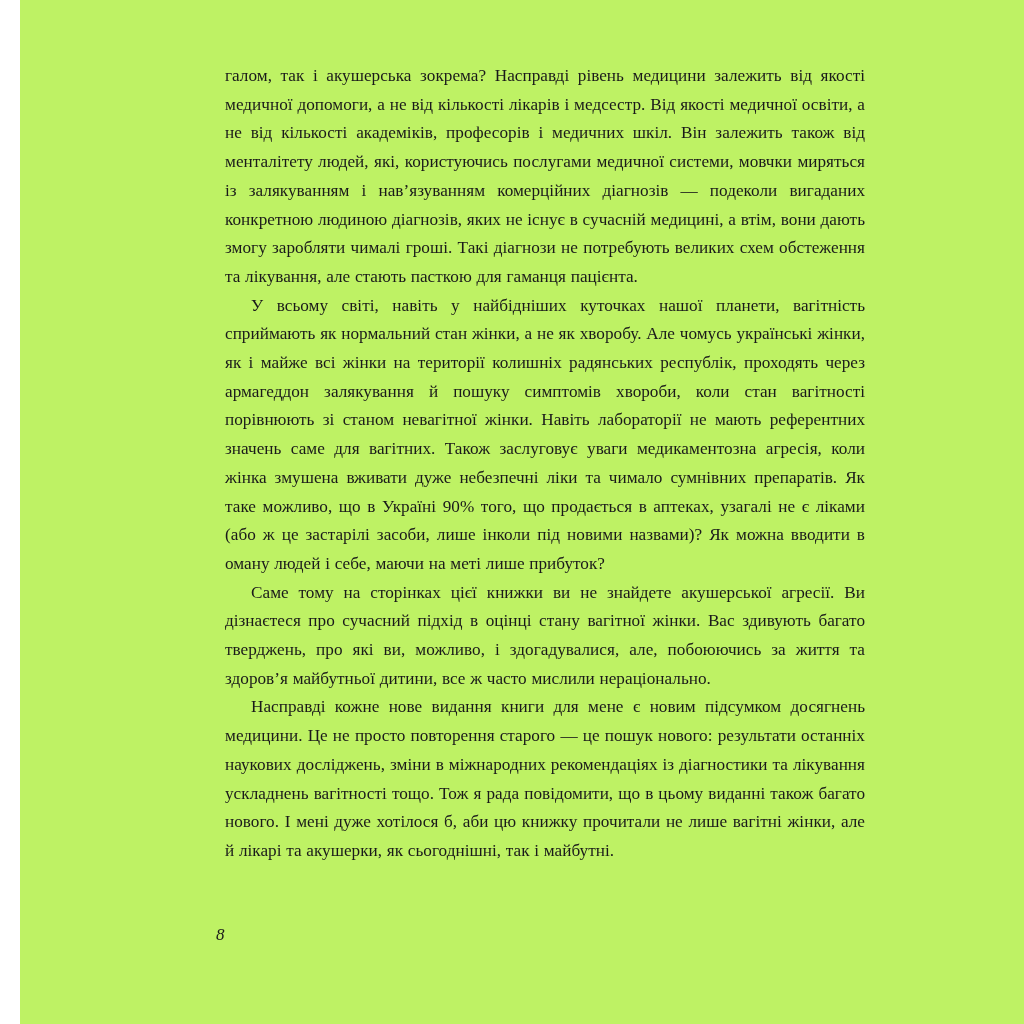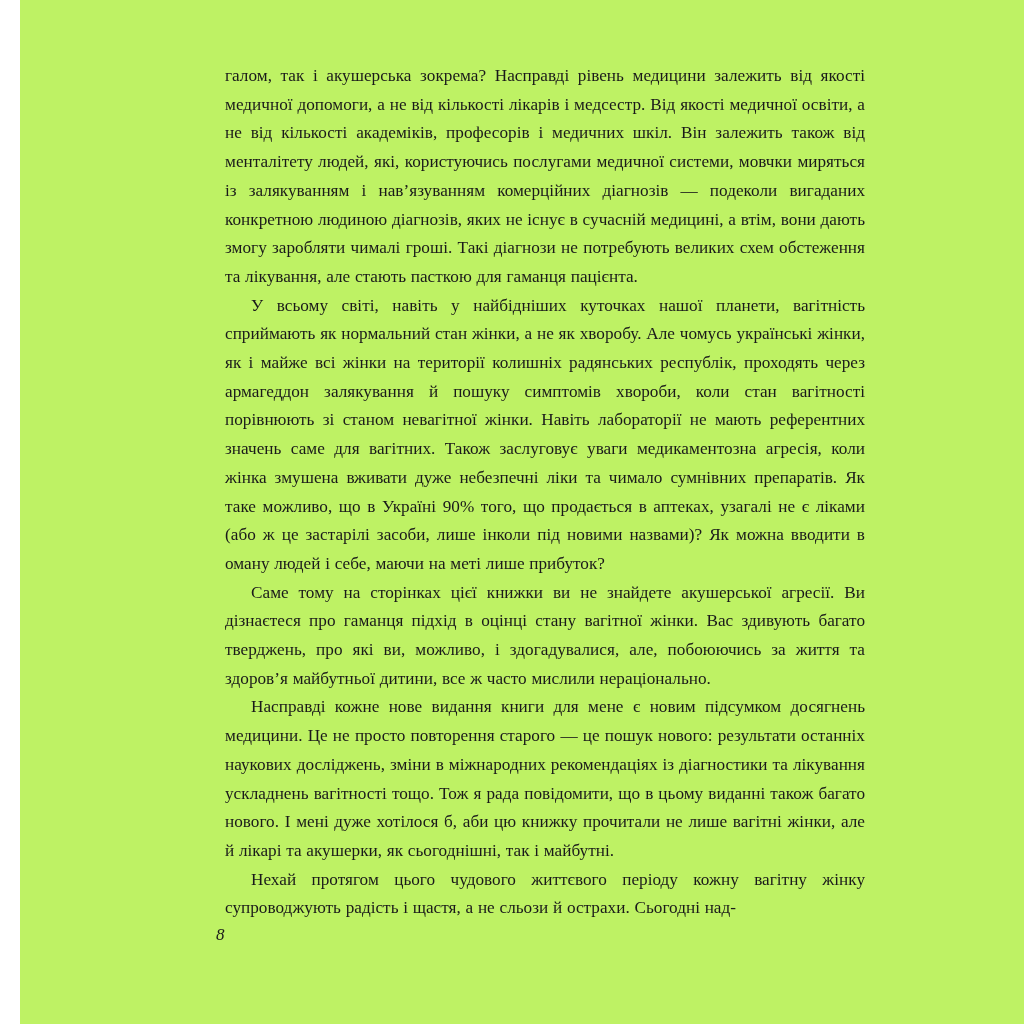--- a/index.html
+++ b/index.html
@@ -52,20 +52,19 @@
   }
 </style>
 </head>
 <body>
 
 <div class="page">
 
   <div class="text-column">
     <p class="para">галом, так і акушерська зокрема? Насправді рівень медицини залежить від якості медичної допомоги, а не від кількості лікарів і медсестр. Від якості медичної освіти, а не від кількості академіків, професорів і медичних шкіл. Він залежить також від менталітету людей, які, користуючись послугами медичної системи, мовчки миряться із залякуванням і нав’язуванням комерційних діагнозів — подеколи вигаданих конкретною людиною діагнозів, яких не існує в сучасній медицині, а втім, вони дають змогу заробляти чималі гроші. Такі діагнози не потребують великих схем обстеження та лікування, але стають пасткою для гаманця пацієнта.</p>
     <p class="para indent">У всьому світі, навіть у найбідніших куточках нашої планети, вагітність сприймають як нормальний стан жінки, а не як хворобу. Але чомусь українські жінки, як і майже всі жінки на території колишніх радянських республік, проходять через армагеддон залякування й пошуку симптомів хвороби, коли стан вагітності порівнюють зі станом невагітної жінки. Навіть лабораторії не мають референтних значень саме для вагітних. Також заслуговує уваги медикаментозна агресія, коли жінка змушена вживати дуже небезпечні ліки та чимало сумнівних препаратів. Як таке можливо, що в Україні 90% того, що продається в аптеках, узагалі не є ліками (або ж це застарілі засоби, лише інколи під новими назвами)? Як можна вводити в оману людей і себе, маючи на меті лише прибуток?</p>
-    <p class="para indent">Саме тому на сторінках цієї книжки ви не знайдете акушерської агресії. Ви дізнаєтеся про гаманця підхід в оцінці стану вагітної жінки. Вас здивують багато тверджень, про які ви, можливо, і здогадувалися, але, побоюючись за життя та здоров’я майбутньої дитини, все ж часто мислили нераціонально.</p>
+    <p class="para indent">Саме тому на сторінках цієї книжки ви не знайдете акушерської агресії. Ви дізнаєтеся про сучасний підхід в оцінці стану вагітної жінки. Вас здивують багато тверджень, про які ви, можливо, і здогадувалися, але, побоюючись за життя та здоров’я майбутньої дитини, все ж часто мислили нераціонально.</p>
     <p class="para indent">Насправді кожне нове видання книги для мене є новим підсумком досягнень медицини. Це не просто повторення старого — це пошук нового: результати останніх наукових досліджень, зміни в міжнародних рекомендаціях із діагностики та лікування ускладнень вагітності тощо. Тож я рада повідомити, що в цьому виданні також багато нового. І мені дуже хотілося б, аби цю книжку прочитали не лише вагітні жінки, але й лікарі та акушерки, як сьогоднішні, так і майбутні.</p>
-    <p class="para indent">Нехай протягом цього чудового життєвого періоду кожну вагітну жінку супроводжують радість і щастя, а не сльози й острахи. Сьогодні над-</p>
   </div>
 
   <div class="page-number">8</div>
 
 </div>
 
 </body></html>

